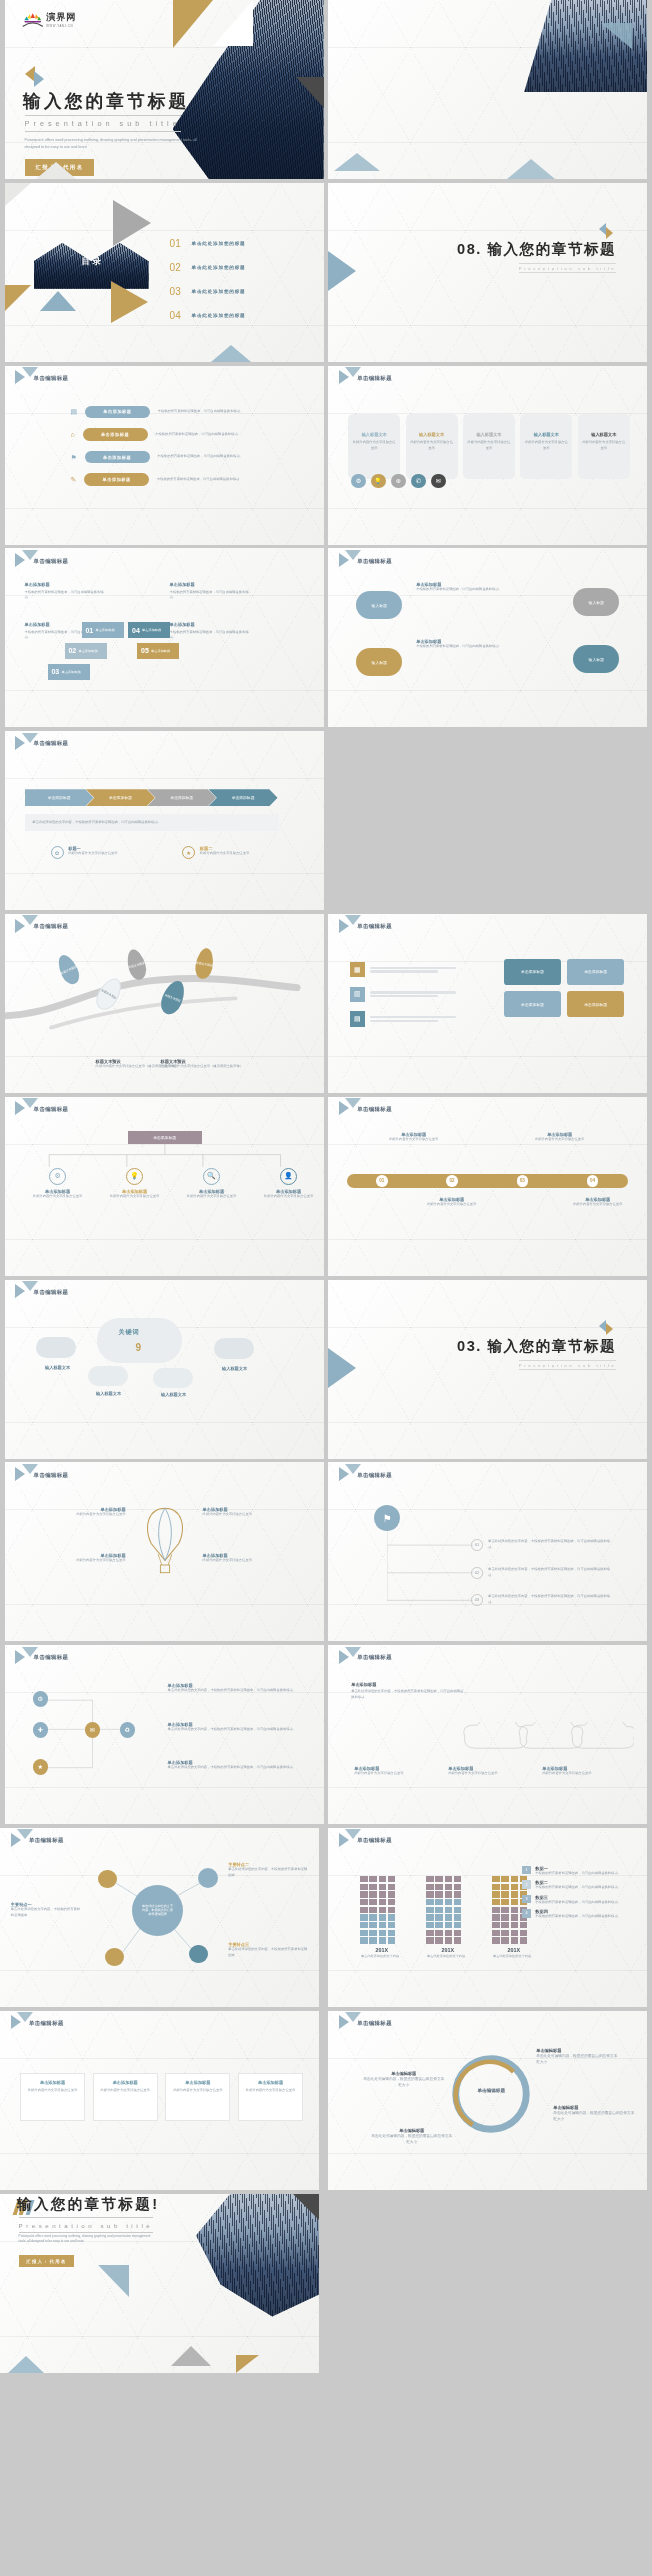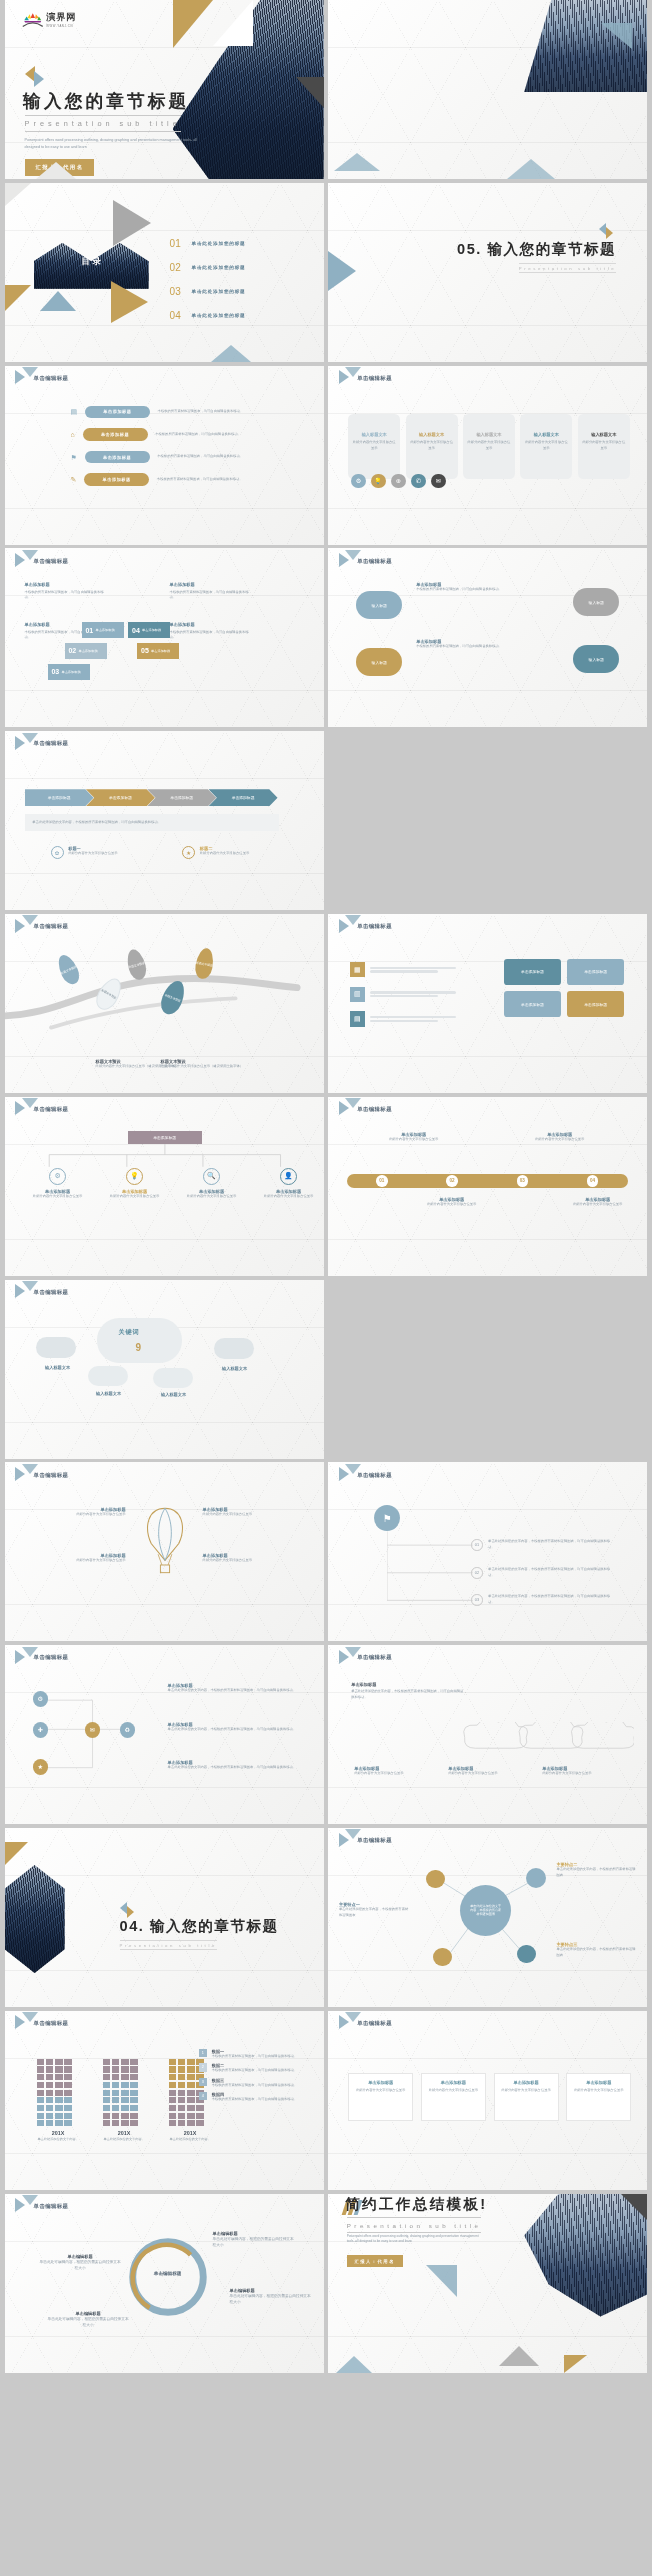--- a/index.html
+++ b/index.html
@@ -159,21 +159,21 @@
 </div>
 
 <div class="slide right" data-name="slide-section-01">
   <div class="tri-bg" data-name="background-pattern"></div>
   <div style="position:absolute;left:0;top:68px;width:0;height:0;border-left:28px solid #8fb0c2;border-top:20px solid transparent;border-bottom:20px solid transparent" data-name="section-arrow"></div>
   <div style="position:absolute;right:48px;top:40px" data-name="section-arrow-pair">
     <span class="tri" style="border-right:7.7px solid #8fb0c2;border-top:6.2px solid transparent;border-bottom:6.2px solid transparent;left:0;top:0"></span>
     <span class="tri" style="border-left:7.7px solid #c3a059;border-top:6.2px solid transparent;border-bottom:6.2px solid transparent;left:7px;top:3.8px"></span>
   </div>
   <div style="position:absolute;right:31px;top:57px;text-align:right">
-    <div class="sect-num" data-name="section-title">05. 输入您的章节标题</div>
+    <div class="sect-num" data-name="section-title">08. 输入您的章节标题</div>
     <div><span class="sect-sub" data-name="section-subtitle">Presentation sub title</span></div>
   </div>
 </div>
 
 <div class="slide left" data-name="slide-icon-pill-list">
   <div class="tri-bg" data-name="background-pattern"></div>
   <span class="head-tri-a" data-name="header-triangle-icon"></span>
   <span class="head-tri-b" data-name="header-triangle-icon-2"></span>
   <div class="slide-head" data-name="slide-header">单击编辑标题</div>
   <div style="position:absolute;left:66px;top:40px;width:231px" data-name="pill-rows">
@@ -520,20 +520,32 @@
   <div style="position:absolute;left:31px;top:57px;width:40px;height:21.5px;background:#dfe5e8;border-radius:10.8px" data-name="side-cloud"></div>
   <div style="position:absolute;left:29px;top:85px;width:48px;text-align:center" class="lbl" data-name="keyword-item-label">输入标题文本</div>
   <div style="position:absolute;left:83px;top:86px;width:40px;height:20px;background:#e7ecee;border-radius:10px" data-name="side-cloud"></div>
   <div style="position:absolute;left:80px;top:111px;width:48px;text-align:center" class="lbl" data-name="keyword-item-label">输入标题文本</div>
   <div style="position:absolute;left:148px;top:88px;width:40px;height:20px;background:#e7ecee;border-radius:10px" data-name="side-cloud"></div>
   <div style="position:absolute;left:145px;top:112px;width:48px;text-align:center" class="lbl" data-name="keyword-item-label">输入标题文本</div>
   <div style="position:absolute;left:209px;top:58px;width:40px;height:21.5px;background:#dfe5e8;border-radius:10.8px" data-name="side-cloud"></div>
   <div style="position:absolute;left:206px;top:86px;width:48px;text-align:center" class="lbl" data-name="keyword-item-label">输入标题文本</div>
 </div>
 
+<div class="slide right" data-name="slide-section-03">
+  <div class="tri-bg" data-name="background-pattern"></div>
+  <div style="position:absolute;left:0;top:68px;width:0;height:0;border-left:28px solid #8fb0c2;border-top:20px solid transparent;border-bottom:20px solid transparent" data-name="section-arrow"></div>
+  <div style="position:absolute;right:48px;top:40px" data-name="section-arrow-pair">
+    <span class="tri" style="border-right:7.7px solid #8fb0c2;border-top:6.2px solid transparent;border-bottom:6.2px solid transparent;left:0;top:0"></span>
+    <span class="tri" style="border-left:7.7px solid #c3a059;border-top:6.2px solid transparent;border-bottom:6.2px solid transparent;left:7px;top:3.8px"></span>
+  </div>
+  <div style="position:absolute;right:31px;top:57px;text-align:right">
+    <div class="sect-num" data-name="section-title">03. 输入您的章节标题</div>
+    <div><span class="sect-sub" data-name="section-subtitle">Presentation sub title</span></div>
+  </div>
+</div>
 
 <div class="slide left" data-name="slide-balloon">
   <div class="tri-bg" data-name="background-pattern"></div>
   <span class="head-tri-a" data-name="header-triangle-icon"></span>
   <span class="head-tri-b" data-name="header-triangle-icon-2"></span>
   <div class="slide-head" data-name="slide-header">单击编辑标题</div>
   <svg width="46" height="74" style="position:absolute;left:137px;top:43px" data-name="hot-air-balloon-icon" viewBox="0 0 60 96">
     <path d="M30 4 C 8 4, 2 28, 12 50 L30 72 L48 50 C58 28, 52 4, 30 4 Z" fill="none" stroke="#c3a059" stroke-width="1.4"></path>
     <path d="M30 4 C 20 20, 18 46, 30 72" fill="none" stroke="#8fb0c2" stroke-width="1.2"></path>
     <path d="M30 4 C 40 20, 42 46, 30 72" fill="none" stroke="#8fb0c2" stroke-width="1.2"></path>
@@ -631,35 +643,20 @@
           <div class="lbl" data-name="cap-title">单击添加标题</div>
           <div class="tiny" data-name="cap-body">此部分内容作为文字排版占位显示</div>
         </div>
     <div style="width:74px">
           <div class="lbl" data-name="cap-title">单击添加标题</div>
           <div class="tiny" data-name="cap-body">此部分内容作为文字排版占位显示</div>
         </div>
   </div>
 </div>
 
-<div class="slide left" data-name="slide-section-04">
-  <div class="tri-bg" data-name="background-pattern"></div>
-  <div style="position:absolute;left:0;top:37px;width:100px;height:108px;overflow:hidden" data-name="section-photo">
-    <div class="photo" style="position:absolute;inset:0;clip-path:polygon(0 22%,30% 0,60% 22%,60% 78%,30% 100%,0 78%)"></div>
-  </div>
-  <div style="position:absolute;left:0;top:14px;width:0;height:0;border-top:23px solid #c3a059;border-right:23px solid transparent" data-name="gold-corner"></div>
-  <div style="position:absolute;left:115px;top:74px" data-name="arrow-pair">
-    <span class="tri" style="border-right:7.7px solid #8fb0c2;border-top:6.2px solid transparent;border-bottom:6.2px solid transparent;left:0;top:0"></span>
-    <span class="tri" style="border-left:7.7px solid #c3a059;border-top:6.2px solid transparent;border-bottom:6.2px solid transparent;left:7px;top:3.8px"></span>
-  </div>
-  <div style="position:absolute;left:115px;top:89px">
-    <div class="sect-num" data-name="section-title">04. 输入您的章节标题</div>
-    <div><span class="sect-sub" data-name="section-subtitle">Presentation sub title</span></div>
-  </div>
-</div>
 
 <div class="slide right" data-name="slide-network">
   <div class="tri-bg" data-name="background-pattern"></div>
   <span class="head-tri-a" data-name="header-triangle-icon"></span>
   <span class="head-tri-b" data-name="header-triangle-icon-2"></span>
   <div class="slide-head" data-name="slide-header">单击编辑标题</div>
   <svg width="154" height="123" style="position:absolute;left:80px;top:35px" data-name="network-links" viewBox="0 0 200 160">
     <path d="M98 58 L40 22 M98 58 L160 24 M98 58 L48 126 M98 58 L152 120" stroke="#b9c9d2" stroke-width="1" fill="none"></path>
   </svg>
   <div class="circ" style="position:absolute;left:132px;top:57px;width:51px;height:51px;background:#8fb0c2;color:#fff;font-size:3.1px;text-align:center;padding:9.2px" data-name="network-center">
@@ -905,21 +902,21 @@
   <div class="tri-bg" data-name="background-pattern"></div>
   <div style="position:absolute;right:0;top:0;width:123px;height:123px;overflow:hidden" data-name="ending-photo">
     <div class="photo snow" style="position:absolute;inset:0;clip-path:polygon(28% 0,100% 0,100% 82%,62% 100%,20% 74%,0 34%)"></div>
     <div style="position:absolute;right:0;top:0;width:0;height:0;border-top:26px solid #4a4a4a;border-left:26px solid transparent" data-name="dark-corner"></div>
   </div>
   <div style="position:absolute;left:15.4px;top:6.2px;display:flex;gap:2.3px" data-name="ending-stripes">
     <span style="display:block;width:3.8px;height:15.4px;background:#c3a059;transform:skewX(-18deg)"></span>
     <span style="display:block;width:3.8px;height:15.4px;background:#c3a059;transform:skewX(-18deg)"></span>
     <span style="display:block;width:3.8px;height:15.4px;background:#8fb0c2;transform:skewX(-18deg)"></span>
   </div>
-  <div style="position:absolute;left:17px;top:1.5px;font-size:14.6px;font-weight:bold;color:#2b2b2b;letter-spacing:2.3px" data-name="ending-title">简约工作总结模板!</div>
+  <div style="position:absolute;left:17px;top:1.5px;font-size:14.6px;font-weight:bold;color:#2b2b2b;letter-spacing:2.3px" data-name="ending-title">输入您的章节标题!</div>
   <div style="position:absolute;left:18.5px;top:23px"><span class="cover-sub" style="font-size:6.2px;letter-spacing:3.5px" data-name="ending-subtitle">Presentation sub title</span></div>
   <div class="cover-desc" style="position:absolute;left:18.5px;top:40px;width:135px;font-size:3.2px" data-name="ending-description">Powerpoint offers word processing outlining, drawing graphing and presentation management tools- all designed to be easy to use and learn</div>
   <div style="position:absolute;left:18.5px;top:58px"><span class="btn-gold" style="font-size:4.3px;padding:3.1px 7.7px" data-name="ending-presenter-button">汇报人：代用名</span></div>
   <div style="position:absolute;left:98px;top:71px;width:0;height:0;border-top:32px solid #8fb0c2;border-left:31px solid transparent;border-right:0;opacity:.85" data-name="decor-triangle"></div>
   <div style="position:absolute;left:171px;bottom:6.2px;width:0;height:0;border-bottom:20px solid #a9a9a9;border-left:20px solid transparent;border-right:20px solid transparent;opacity:.85" data-name="decor-triangle-2"></div>
   <div style="position:absolute;right:60px;bottom:0;width:0;height:0;border-top:18.5px solid #c3a059;border-right:23px solid transparent" data-name="decor-triangle-3"></div>
   <div style="position:absolute;left:7.7px;bottom:0;width:0;height:0;border-bottom:17px solid #8fb0c2;border-left:18.5px solid transparent;border-right:18.5px solid transparent;opacity:.8" data-name="decor-triangle-4"></div>
 </div>
 
 </div>

